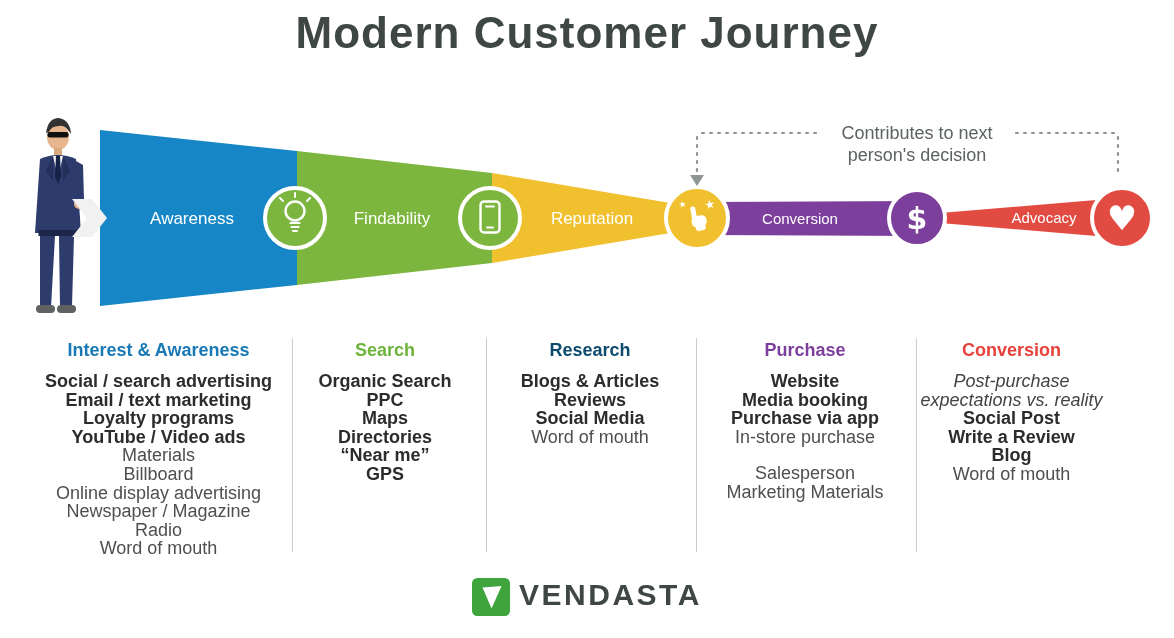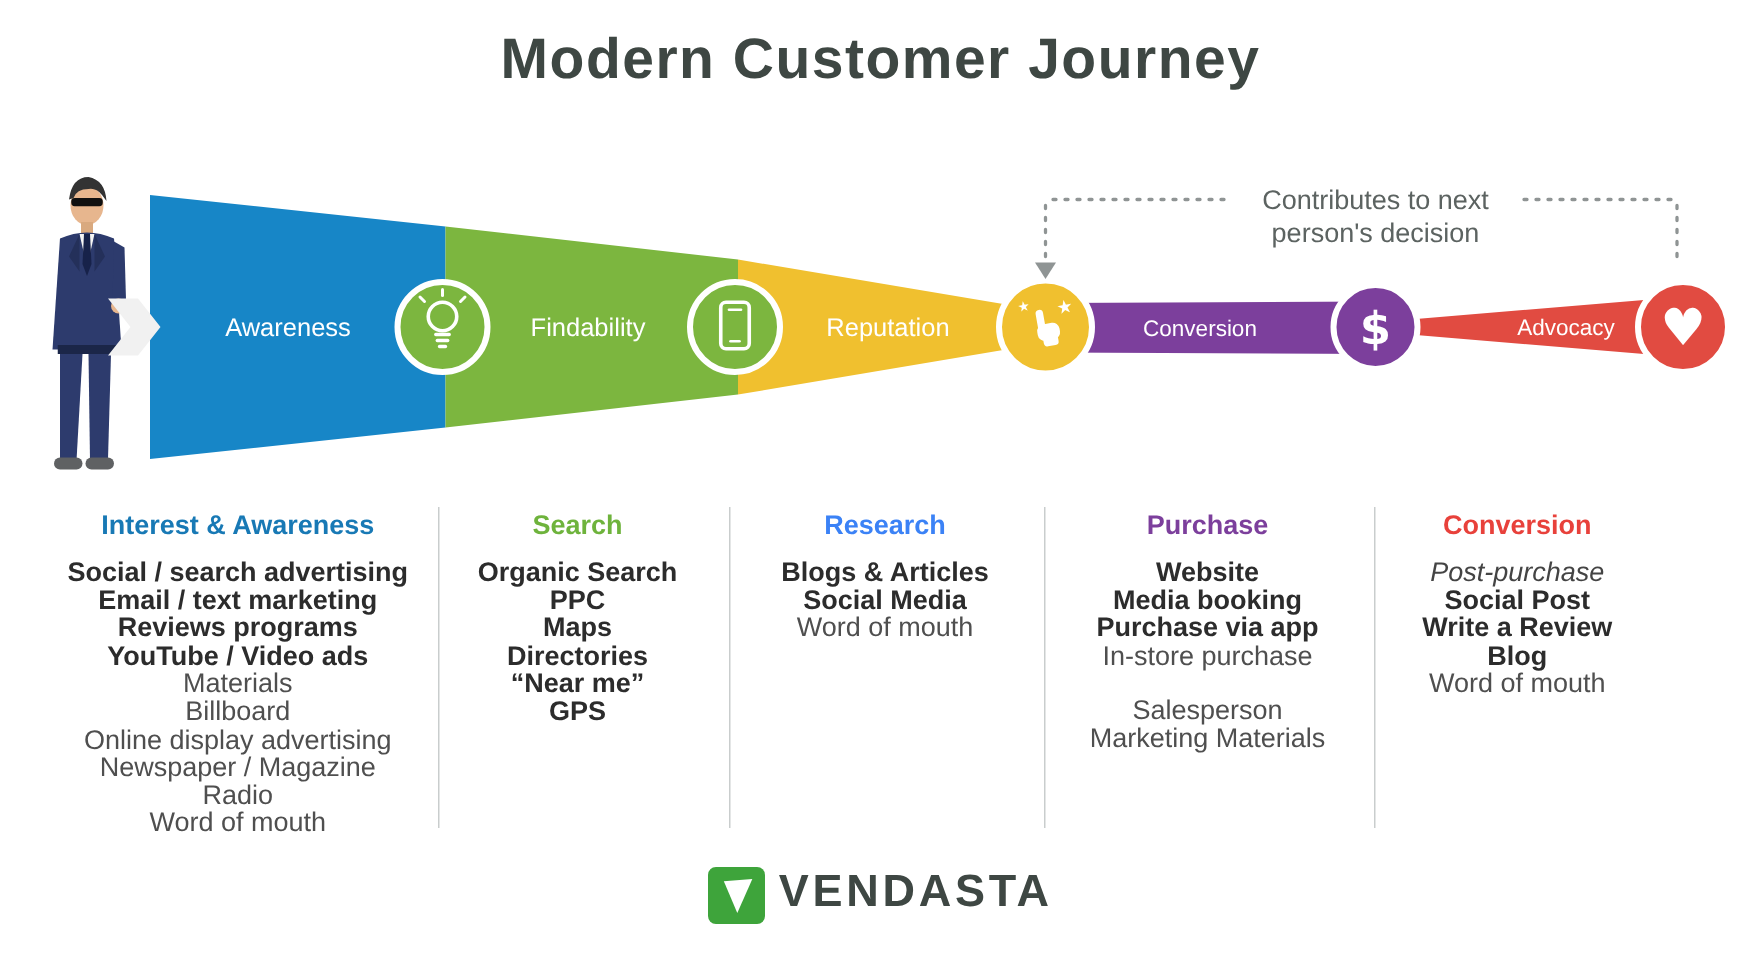--- a/index.html
+++ b/index.html
@@ -1,18 +1,18 @@
 <!DOCTYPE html>
 <html><head>
 <meta charset="utf-8">
 <style>
   html,body{margin:0;padding:0;background:#ffffff;font-family:"Liberation Sans",sans-serif;}
   .canvas{position:relative;width:1174px;height:638px;background:#ffffff;overflow:hidden;}
   .title{position:absolute;top:8px;left:0;width:100%;text-align:center;
-         font-size:38px;font-weight:700;letter-spacing:1px;color:#3e4743;margin-top:11px;}
+         font-size:44px;font-weight:700;letter-spacing:1px;color:#3e4743;}
   .svg-wrap{position:absolute;top:105px;left:0;width:1174px;height:250px;}
   svg text{font-family:"Liberation Sans",sans-serif;}
   svg text.glyph{font-family:"DejaVu Sans",sans-serif;}
   .divider{position:absolute;top:338px;width:1px;height:214px;background:#c9cdcd;}
   .col{position:absolute;top:340px;text-align:center;}
   .col-header{font-size:18px;font-weight:700;margin-bottom:11px;}
   .item{font-size:18px;line-height:18.6px;color:#4f4f4f;}
   .item.b{font-weight:700;color:#2c2c2c;}
   .item.i{font-style:italic;color:#444444;}
   .item.gap{margin-top:18px;}
@@ -119,60 +119,62 @@
 
   <div class="divider" style="left:292px"></div>
   <div class="divider" style="left:486px"></div>
   <div class="divider" style="left:696px"></div>
   <div class="divider" style="left:916px"></div>
 
   <div class="col" style="left:40px;width:237px">
     <div class="col-header" style="color: rgb(24, 121, 181);">Interest &amp; Awareness</div>
     <div class="item b">Social / search advertising</div>
     <div class="item b">Email / text marketing</div>
-    <div class="item b">Reviews programs</div>
+    <div class="item b">Loyalty programs</div>
     <div class="item b">YouTube / Video ads</div>
     <div class="item">Materials</div>
     <div class="item">Billboard</div>
     <div class="item">Online display advertising</div>
     <div class="item">Newspaper / Magazine</div>
     <div class="item">Radio</div>
     <div class="item">Word of mouth</div>
   </div>
 
   <div class="col" style="left:300px;width:170px">
     <div class="col-header" style="color: rgb(110, 179, 60);">Search</div>
     <div class="item b">Organic Search</div>
     <div class="item b">PPC</div>
     <div class="item b">Maps</div>
     <div class="item b">Directories</div>
     <div class="item b">“Near me”</div>
     <div class="item b">GPS</div>
   </div>
 
   <div class="col" style="left:500px;width:180px">
-    <div class="col-header" style="color: #3b82f6;">Research</div>
+    <div class="col-header" style="color: #0c4a6e;">Research</div>
     <div class="item b">Blogs &amp; Articles</div>
+    <div class="item b">Reviews</div>
     <div class="item b">Social Media</div>
     <div class="item">Word of mouth</div>
   </div>
 
   <div class="col" style="left:710px;width:190px">
     <div class="col-header" style="color: rgb(124, 63, 156);">Purchase</div>
     <div class="item b">Website</div>
     <div class="item b">Media booking</div>
     <div class="item b">Purchase via app</div>
     <div class="item">In-store purchase</div>
     <div class="item gap">Salesperson</div>
     <div class="item">Marketing Materials</div>
   </div>
 
   <div class="col" style="left:920px;width:183px">
     <div class="col-header" style="color: rgb(232, 65, 59);">Conversion</div>
     <div class="item i">Post-purchase</div>
+    <div class="item i">expectations vs. reality</div>
     <div class="item b">Social Post</div>
     <div class="item b">Write a Review</div>
     <div class="item b">Blog</div>
     <div class="item">Word of mouth</div>
   </div>
 
   <div class="logo">
     <svg width="38" height="38" viewBox="0 0 36 36">
       <rect x="0" y="0" width="36" height="36" rx="5" fill="#3ea43b"></rect>
       <path d="M10,9 L28,7.5 L18.5,29 Z" fill="#ffffff"></path>

